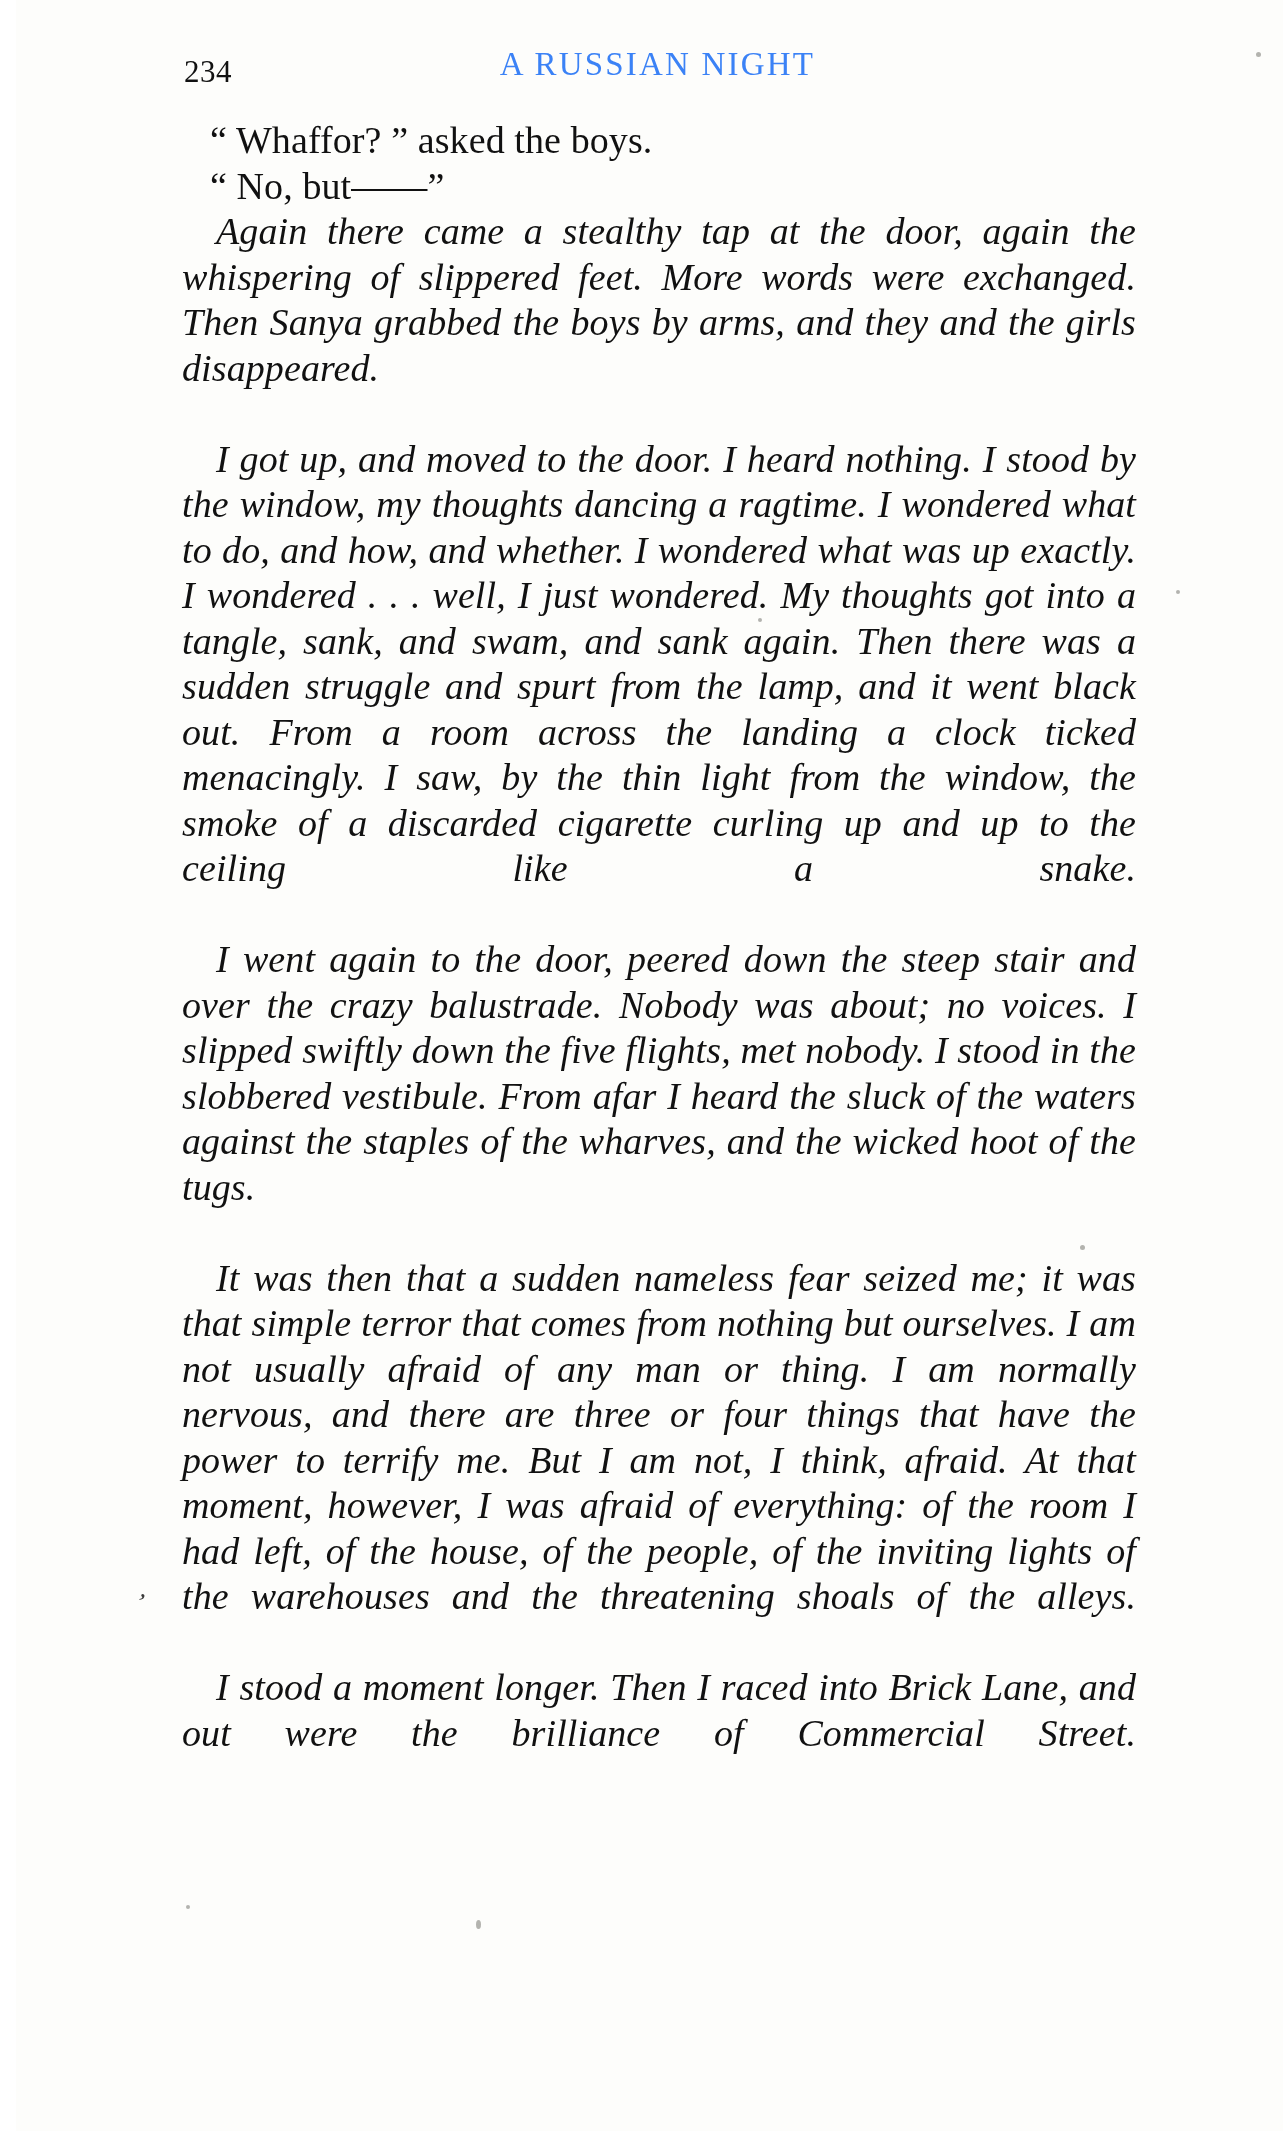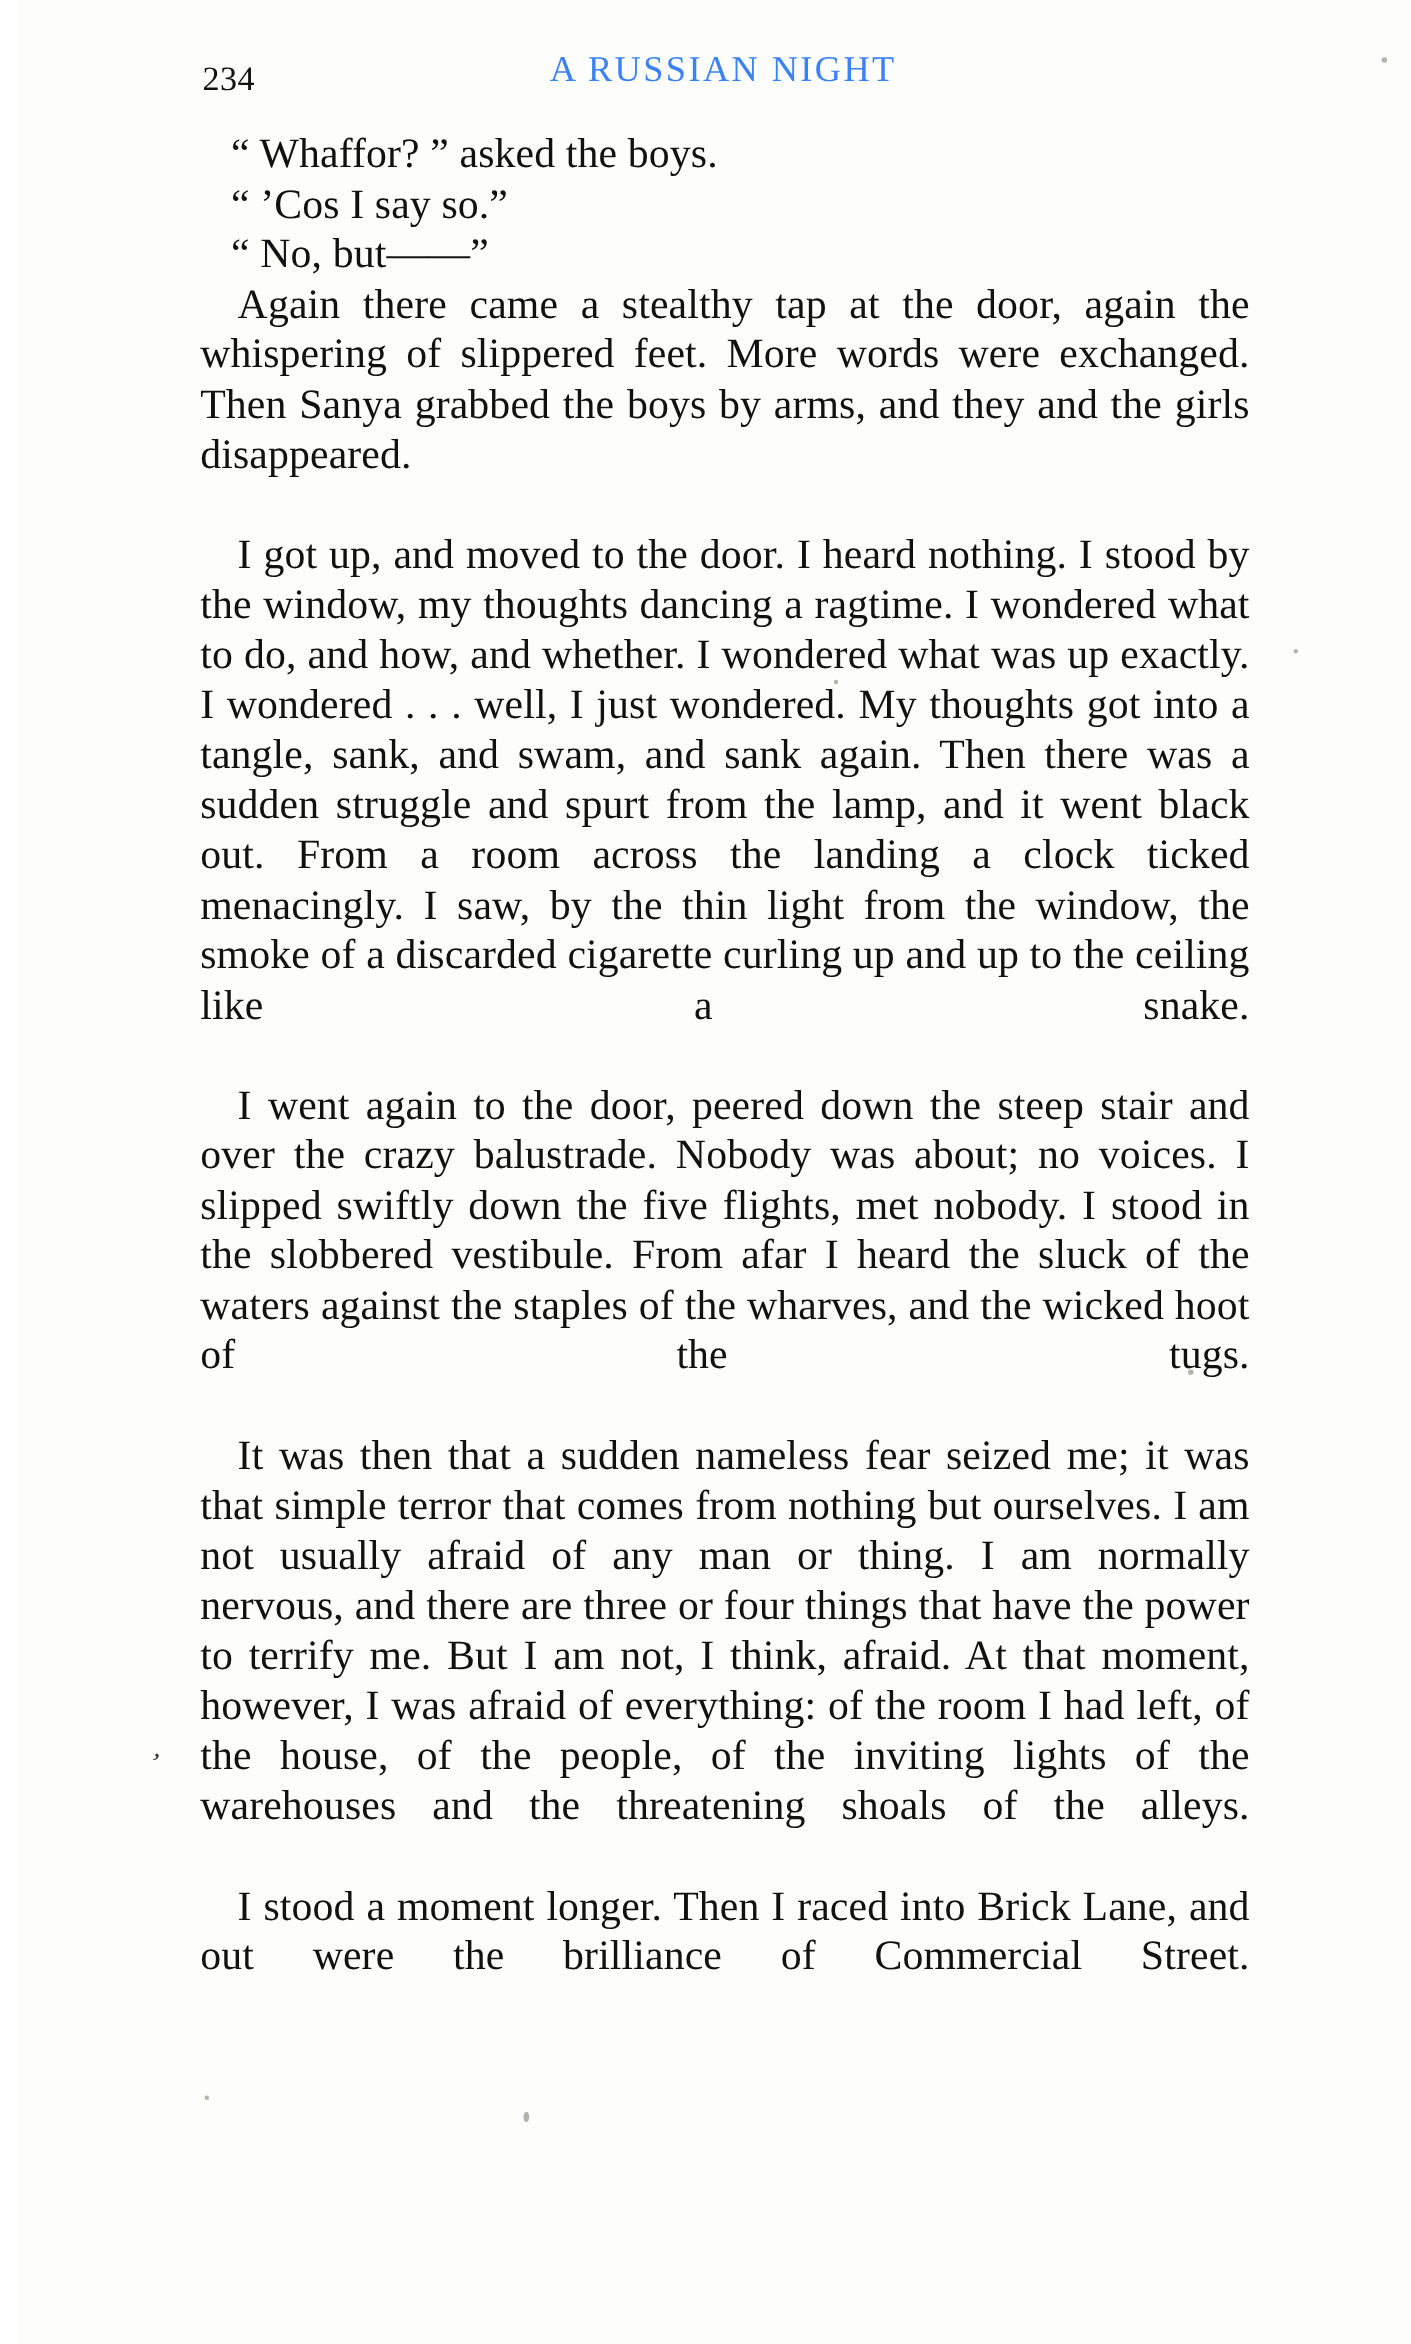--- a/index.html
+++ b/index.html
@@ -61,20 +61,21 @@
     margin: 0;
     font-size: 38px;
     line-height: 45.5px;
     text-align: justify;
     text-justify: inter-word;
     color: #111;
     letter-spacing: 0.1px;
   }
   p.para {
     text-indent: 34px;
+    font-style: italic;
   }
   p.dialogue {
     text-indent: 28px;
     text-align: left;
   }
   
   p::after {
     content: "";
     display: inline-block;
     width: 100%;
@@ -102,21 +103,20 @@
 
 <div class="page">
 
   <div class="head-row">
     <div class="folio">234</div>
     <div class="running-title">A RUSSIAN NIGHT</div>
   </div>
 
   <div class="textblock">
     <p class="dialogue noafter">“ Whaffor? ” asked the boys.</p>
-    <p class="dialogue noafter">“ ’Cos I say so.”</p>
     <p class="dialogue noafter">“ No, but——”</p>
     <p class="para">Again there came a stealthy tap at the door, again the whispering of slippered feet.   More words were exchanged.   Then Sanya grabbed the boys by arms, and they and the girls disappeared.</p>
     <p class="para">I got up, and moved to the door.   I heard nothing. I stood by the window, my thoughts dancing a ragtime. I wondered what to do, and how, and whether.  I wondered what was up exactly.   I wondered . . . well, I just wondered.   My thoughts got into a tangle, sank, and swam, and sank again.   Then there was a sudden struggle and spurt from the lamp, and it went black out. From a room across the landing a clock ticked menacingly.   I saw, by the thin light from the window, the smoke of a discarded cigarette curling up and up to the ceiling like a snake.</p>
     <p class="para">I went again to the door, peered down the steep stair and over the crazy balustrade.   Nobody was about; no voices.   I slipped swiftly down the five flights, met nobody.   I stood in the slobbered vestibule.   From afar I heard the sluck of the waters against the staples of the wharves, and the wicked hoot of the tugs.</p>
     <p class="para">It was then that a sudden nameless fear seized me; it was that simple terror that comes from nothing but ourselves.   I am not usually afraid of any man or thing. I am normally nervous, and there are three or four things that have the power to terrify me.   But I am not, I think, afraid.   At that moment, however, I was afraid of everything: of the room I had left, of the house, of the people, of the inviting lights of the warehouses and the threatening shoals of the alleys.</p>
     <p class="para">I stood a moment longer.   Then I raced into Brick Lane, and out were the brilliance of Commercial Street.</p>
   </div>
 
   <div class="mark-quote">’</div>
   <span class="speck" style="left:1240px; top:52px; width:5px; height:5px;"></span>

